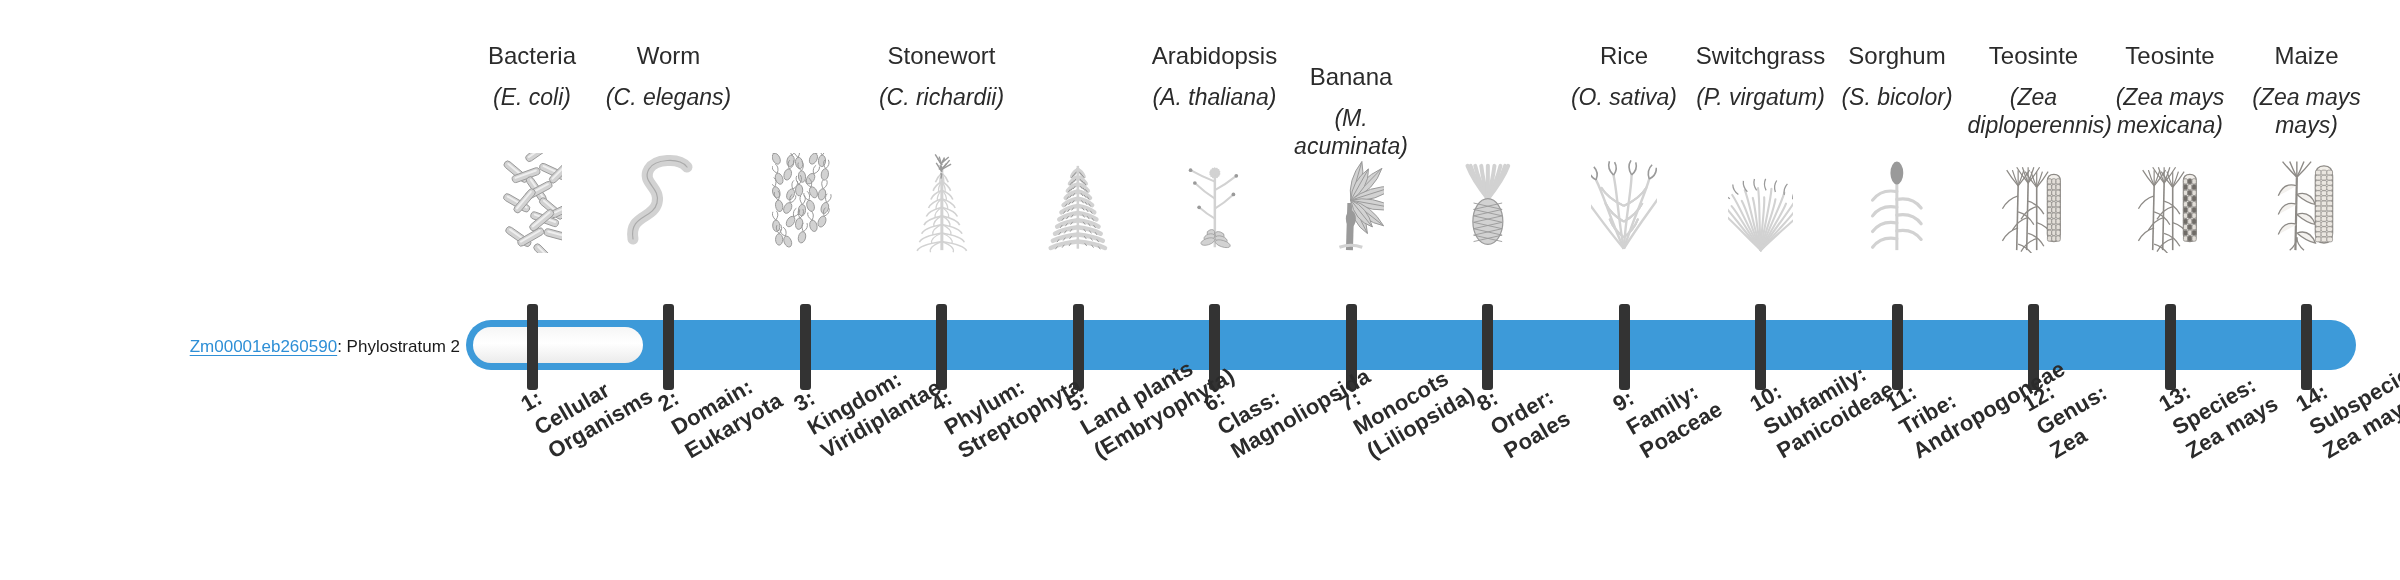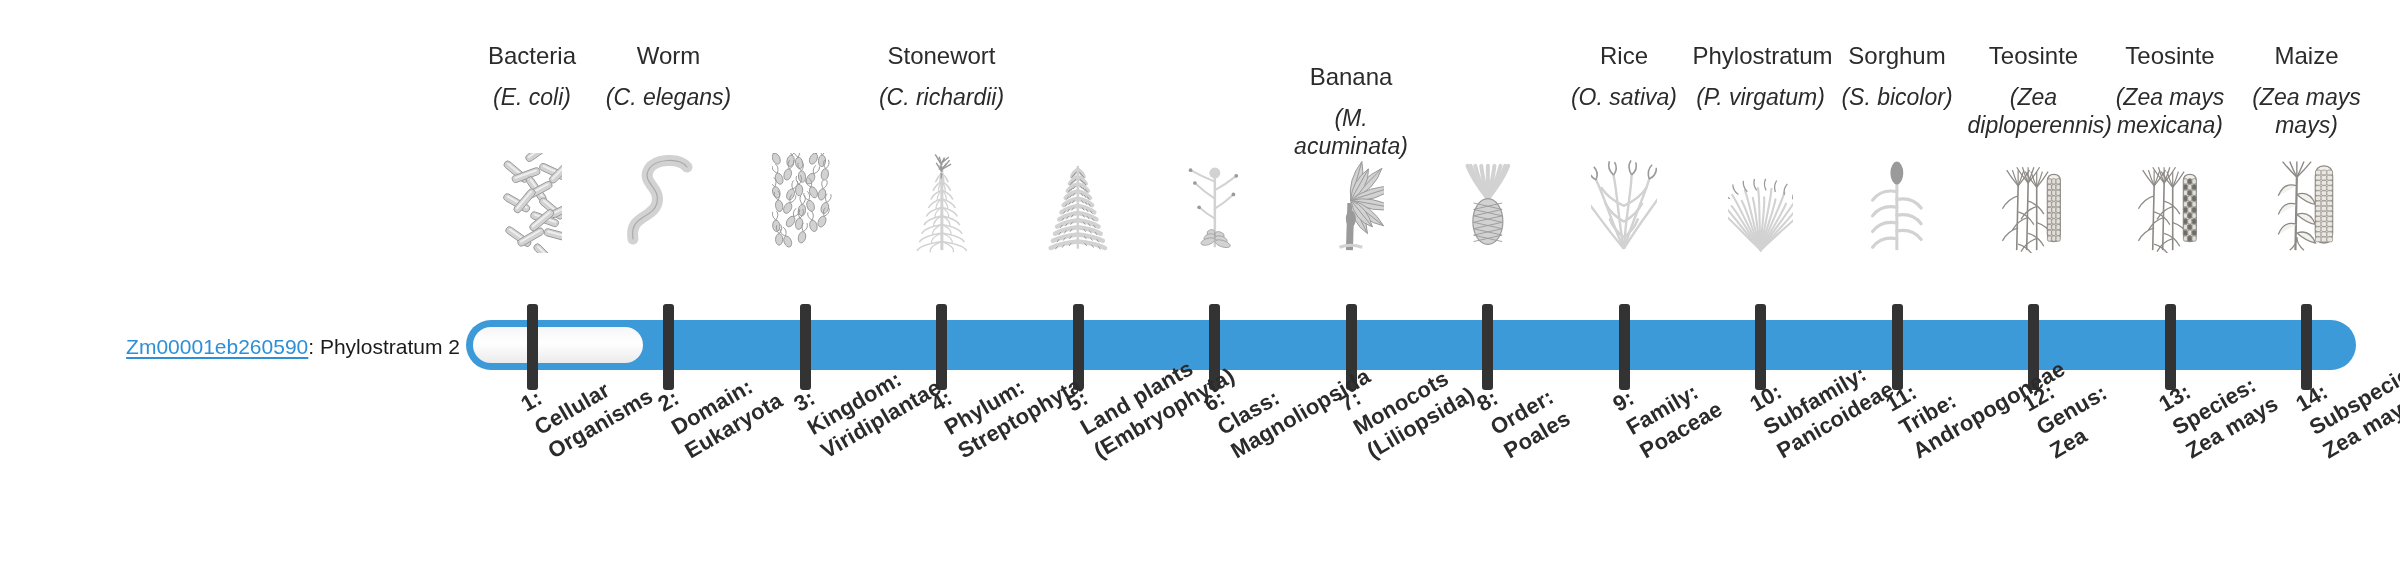--- a/index.html
+++ b/index.html
@@ -23,21 +23,21 @@
     height: 580px;
   }
 
   
   #gene-label {
     position: absolute;
     left: 40px;
     top: 332px;
     width: 420px;
     text-align: right;
-    font-size: 21px;
+    font-size: 17px;
     line-height: 30px;
     white-space: nowrap;
     color: #1a1a1a;
   }
   #gene-label .gene-link {
     color: #2e8fd6;
     text-decoration: underline;
     text-underline-offset: 3px;
     cursor: pointer;
   }
@@ -568,20 +568,24 @@
             <path d="M46 124 q 22.8 2 38 9" fill="none" stroke="#d2d2d2" stroke-width="4.5" stroke-linecap="round"></path>
           </g>
           <path d="M36.5 126.3 l -3 4" stroke="#9a9a9a" stroke-width="1"></path>
           <path d="M55.5 126.3 l 3 4" stroke="#9a9a9a" stroke-width="1"></path>
           <path d="M27.0 128.5 l -3 4" stroke="#9a9a9a" stroke-width="1"></path>
           <path d="M65.0 128.5 l 3 4" stroke="#9a9a9a" stroke-width="1"></path>
           <path d="M17.5 130.8 l -3 4" stroke="#9a9a9a" stroke-width="1"></path>
           <path d="M74.5 130.8 l 3 4" stroke="#9a9a9a" stroke-width="1"></path>
         </svg>
       </div>
+      <div class="species-col" style="left: 680.5px;">
+        <div class="sp-common">Arabidopsis</div>
+        <div class="sp-latin">(A. thaliana)</div>
+      </div>
       <div class="sp-thumb" style="left: 680.5px;">
         <svg class="art" width="92" height="140" viewBox="0 0 92 140" style="height: 100px; width: auto;">
           <path d="M46 132 L46 28" stroke="#d2d2d2" stroke-width="2.5"></path>
           <path d="M46 40 q -17 -6.4 -34 -16" fill="none" stroke="#d2d2d2" stroke-width="2"></path>
           <circle cx="12" cy="24" r="2.6" fill="#9a9a9a"></circle>
           <path d="M46 52 q 15 -8 30 -20" fill="none" stroke="#d2d2d2" stroke-width="2"></path>
           <circle cx="76" cy="32" r="2.6" fill="#9a9a9a"></circle>
           <path d="M46 64 q -14 -8.8 -28 -22" fill="none" stroke="#d2d2d2" stroke-width="2"></path>
           <circle cx="18" cy="42" r="2.6" fill="#9a9a9a"></circle>
           <path d="M46 78 q 13 -8 26 -20" fill="none" stroke="#d2d2d2" stroke-width="2"></path>
@@ -722,21 +726,21 @@
             <path d="M0 0 C -2 -50, 2 -80, 0 -104" fill="none" stroke="#d2d2d2" stroke-width="2.4"></path>
             <path d="M0 -104 q -8 -10 -3 -20" fill="none" stroke="#9a9a9a" stroke-width="1.6"></path>
             <path d="M0 -104 q 8 -8 4 -18" fill="none" stroke="#9a9a9a" stroke-width="1.6"></path>
           </g>
           <path d="M46 118 q 14 -10 20 -26" fill="none" stroke="#d2d2d2" stroke-width="2"></path>
           <path d="M46 96 q 18 -10 26 -26" fill="none" stroke="#d2d2d2" stroke-width="2"></path>
           <path d="M46 74 q 22 -10 32 -26" fill="none" stroke="#d2d2d2" stroke-width="2"></path>
         </svg>
       </div>
       <div class="species-col" style="left: 1226.5px;">
-        <div class="sp-common">Phylostratum</div>
+        <div class="sp-common">Switchgrass</div>
         <div class="sp-latin">(P. virgatum)</div>
       </div>
       <div class="sp-thumb" style="left: 1226.5px;">
         <svg class="art" width="92" height="140" viewBox="0 0 92 140" style="height: 100px; width: auto;">
           <g transform="translate(46,136) rotate(-46)">
             <path d="M0 0 C -1 -37, 2 -59.2, 0 -74" fill="none" stroke="#d2d2d2" stroke-width="2.1" stroke-linecap="round"></path>
           </g>
           <g transform="translate(46,136) rotate(-39.8)">
             <path d="M0 0 C -1 -43.5, 2 -69.60000000000001, 0 -87" fill="none" stroke="#d2d2d2" stroke-width="2.1" stroke-linecap="round"></path>
           </g>

